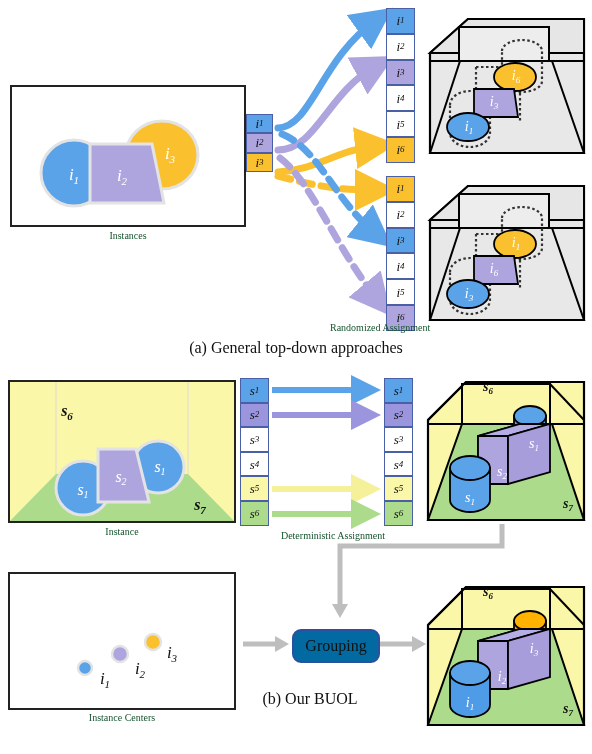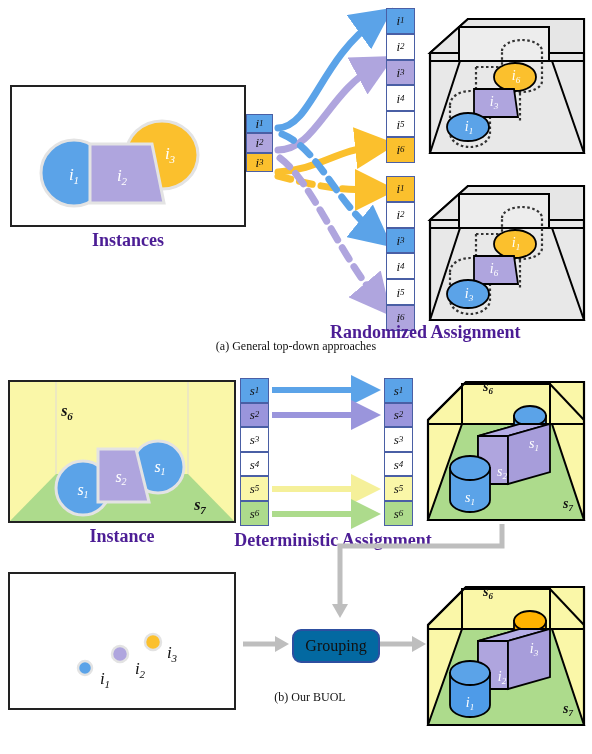--- a/index.html
+++ b/index.html
@@ -1,22 +1,22 @@
 <!DOCTYPE html>
 <html><head>
 <meta charset="utf-8">
 <style>
   html,body{margin:0;padding:0;background:#ffffff;}
   body{width:592px;height:754px;position:relative;overflow:hidden;
        font-family:"Liberation Serif", serif; color:#111;}
   .fig{position:absolute;left:0;top:0;width:592px;height:754px;}
   .abs{position:absolute;}
-  .cap{font-family:"Liberation Serif",serif;font-size:18px;color:#4c1d95;
-       text-align:center;white-space:nowrap;font-weight:bold;}
-  .subcap{font-family:"Liberation Serif",serif;font-size:12px;color:#111;
+  .cap{font-family:"Liberation Serif",serif;font-size:10px;color:#14532d;
+       text-align:center;white-space:nowrap;}
+  .subcap{font-family:"Liberation Serif",serif;font-size:16px;color:#111;
        text-align:center;white-space:nowrap;}
   .panel{border:2.5px solid #222;background:#fff;box-sizing:border-box;}
   .cell{box-sizing:border-box;border:1.3px solid #4a5fa5;display:flex;
         align-items:center;justify-content:center;
         font-family:"Liberation Serif",serif;font-style:italic;
         font-size:13px;color:#111;line-height:1;}
   .cell sub{font-size:9px;}
   svg{display:block;overflow:visible;}
 </style>
 </head>
@@ -299,20 +299,21 @@
 <div class="abs panel" style="left:8px;top:572px;width:228px;height:138px;">
   <svg width="224" height="134" viewBox="0 0 224 134">
     <circle cx="75" cy="94" r="7" fill="#5BA3E8" stroke="#e3e3e3" stroke-width="2.5"></circle>
     <circle cx="110" cy="80" r="8" fill="#AFA5DE" stroke="#e3e3e3" stroke-width="2.5"></circle>
     <circle cx="143" cy="68" r="8" fill="#FBC02D" stroke="#e3e3e3" stroke-width="2.5"></circle>
     <text x="95" y="110" font-family="Liberation Serif, serif" font-style="italic" font-size="17" fill="#111" text-anchor="middle">i<tspan font-size="11" dy="4">1</tspan></text>
     <text x="130" y="100" font-family="Liberation Serif, serif" font-style="italic" font-size="17" fill="#111" text-anchor="middle">i<tspan font-size="11" dy="4">2</tspan></text>
     <text x="162" y="84" font-family="Liberation Serif, serif" font-style="italic" font-size="17" fill="#111" text-anchor="middle">i<tspan font-size="11" dy="4">3</tspan></text>
   </svg>
 </div>
+<div class="abs cap" style="left:8px;top:712px;width:228px;">Instance Centers</div>
 
 <svg class="abs" width="48" height="24" viewBox="0 0 48 24" style="left:243px;top:632px;">
   <line x1="0" y1="12" x2="32" y2="12" stroke="#BEBEBE" stroke-width="5"></line>
   <polygon points="32,4 32,20 46,12" fill="#BEBEBE"></polygon>
 </svg>
 
 <div class="abs" style="left:292px;top:629px;width:84px;height:30px;border:2px solid #2d4fa0;
             border-radius:9px;background:#0369a1;display:flex;align-items:center;
             justify-content:center;font-family:'Liberation Serif',serif;font-size:16px;color:#111;">
   <span>Grouping</span>

